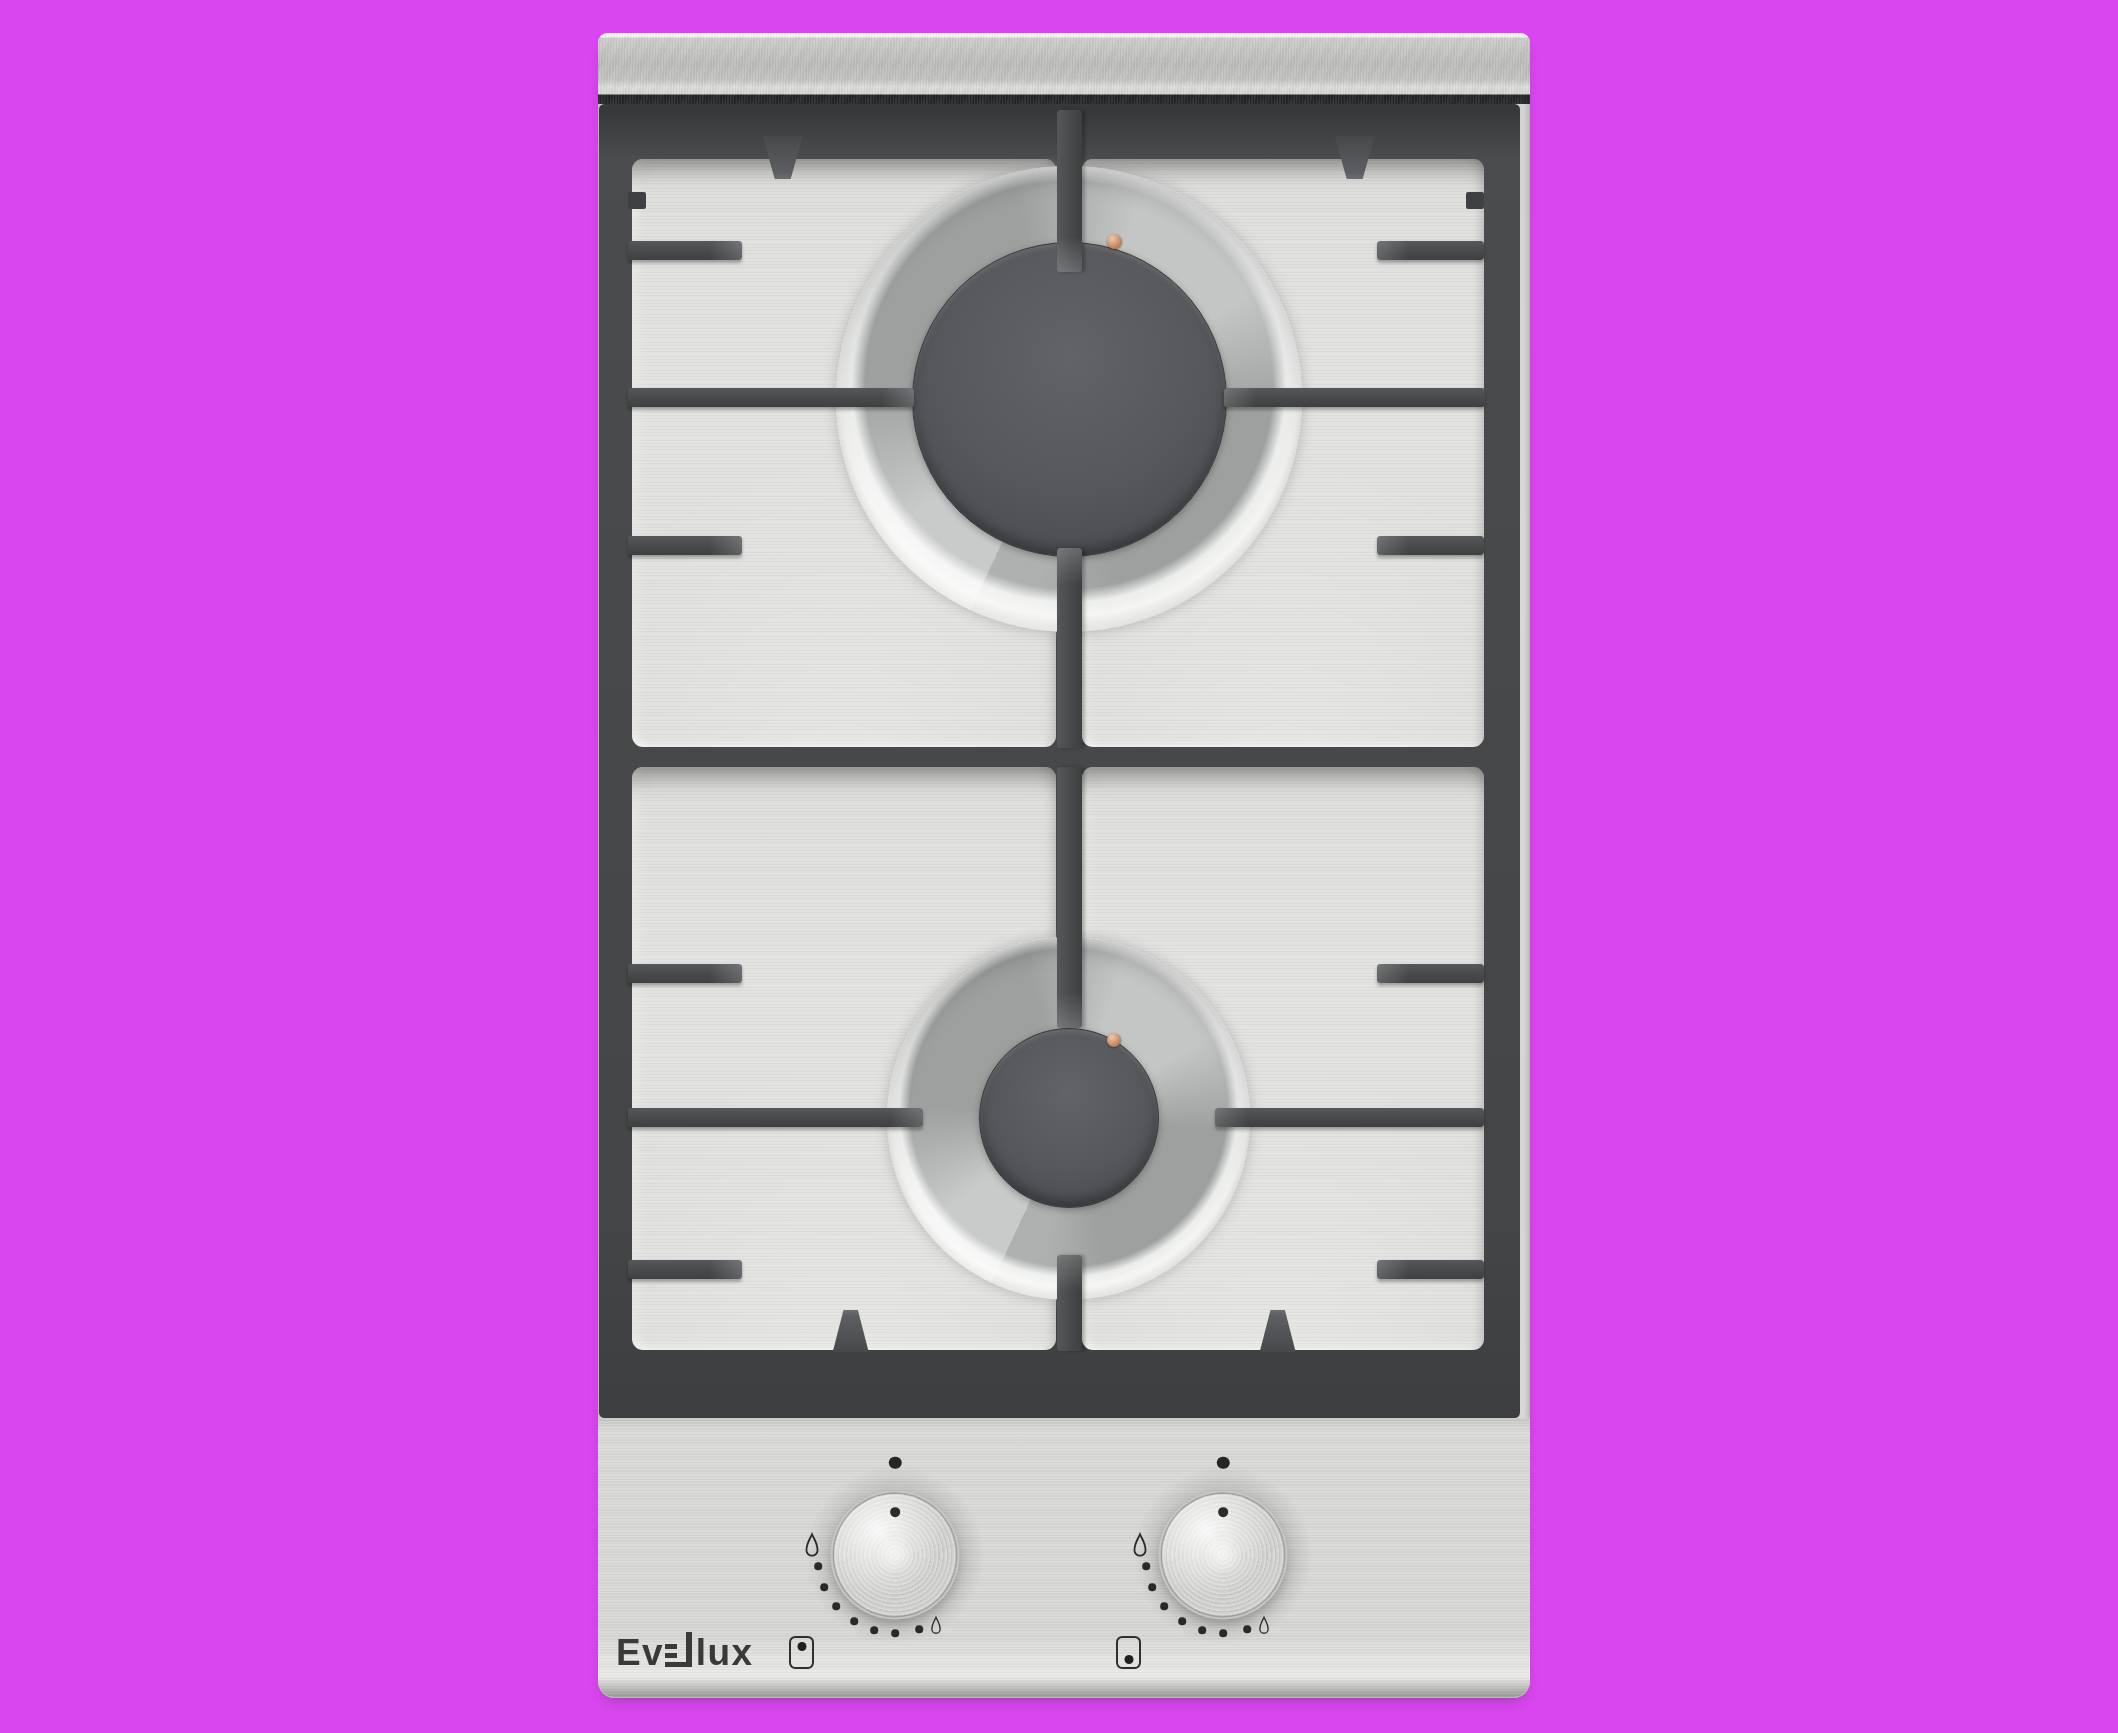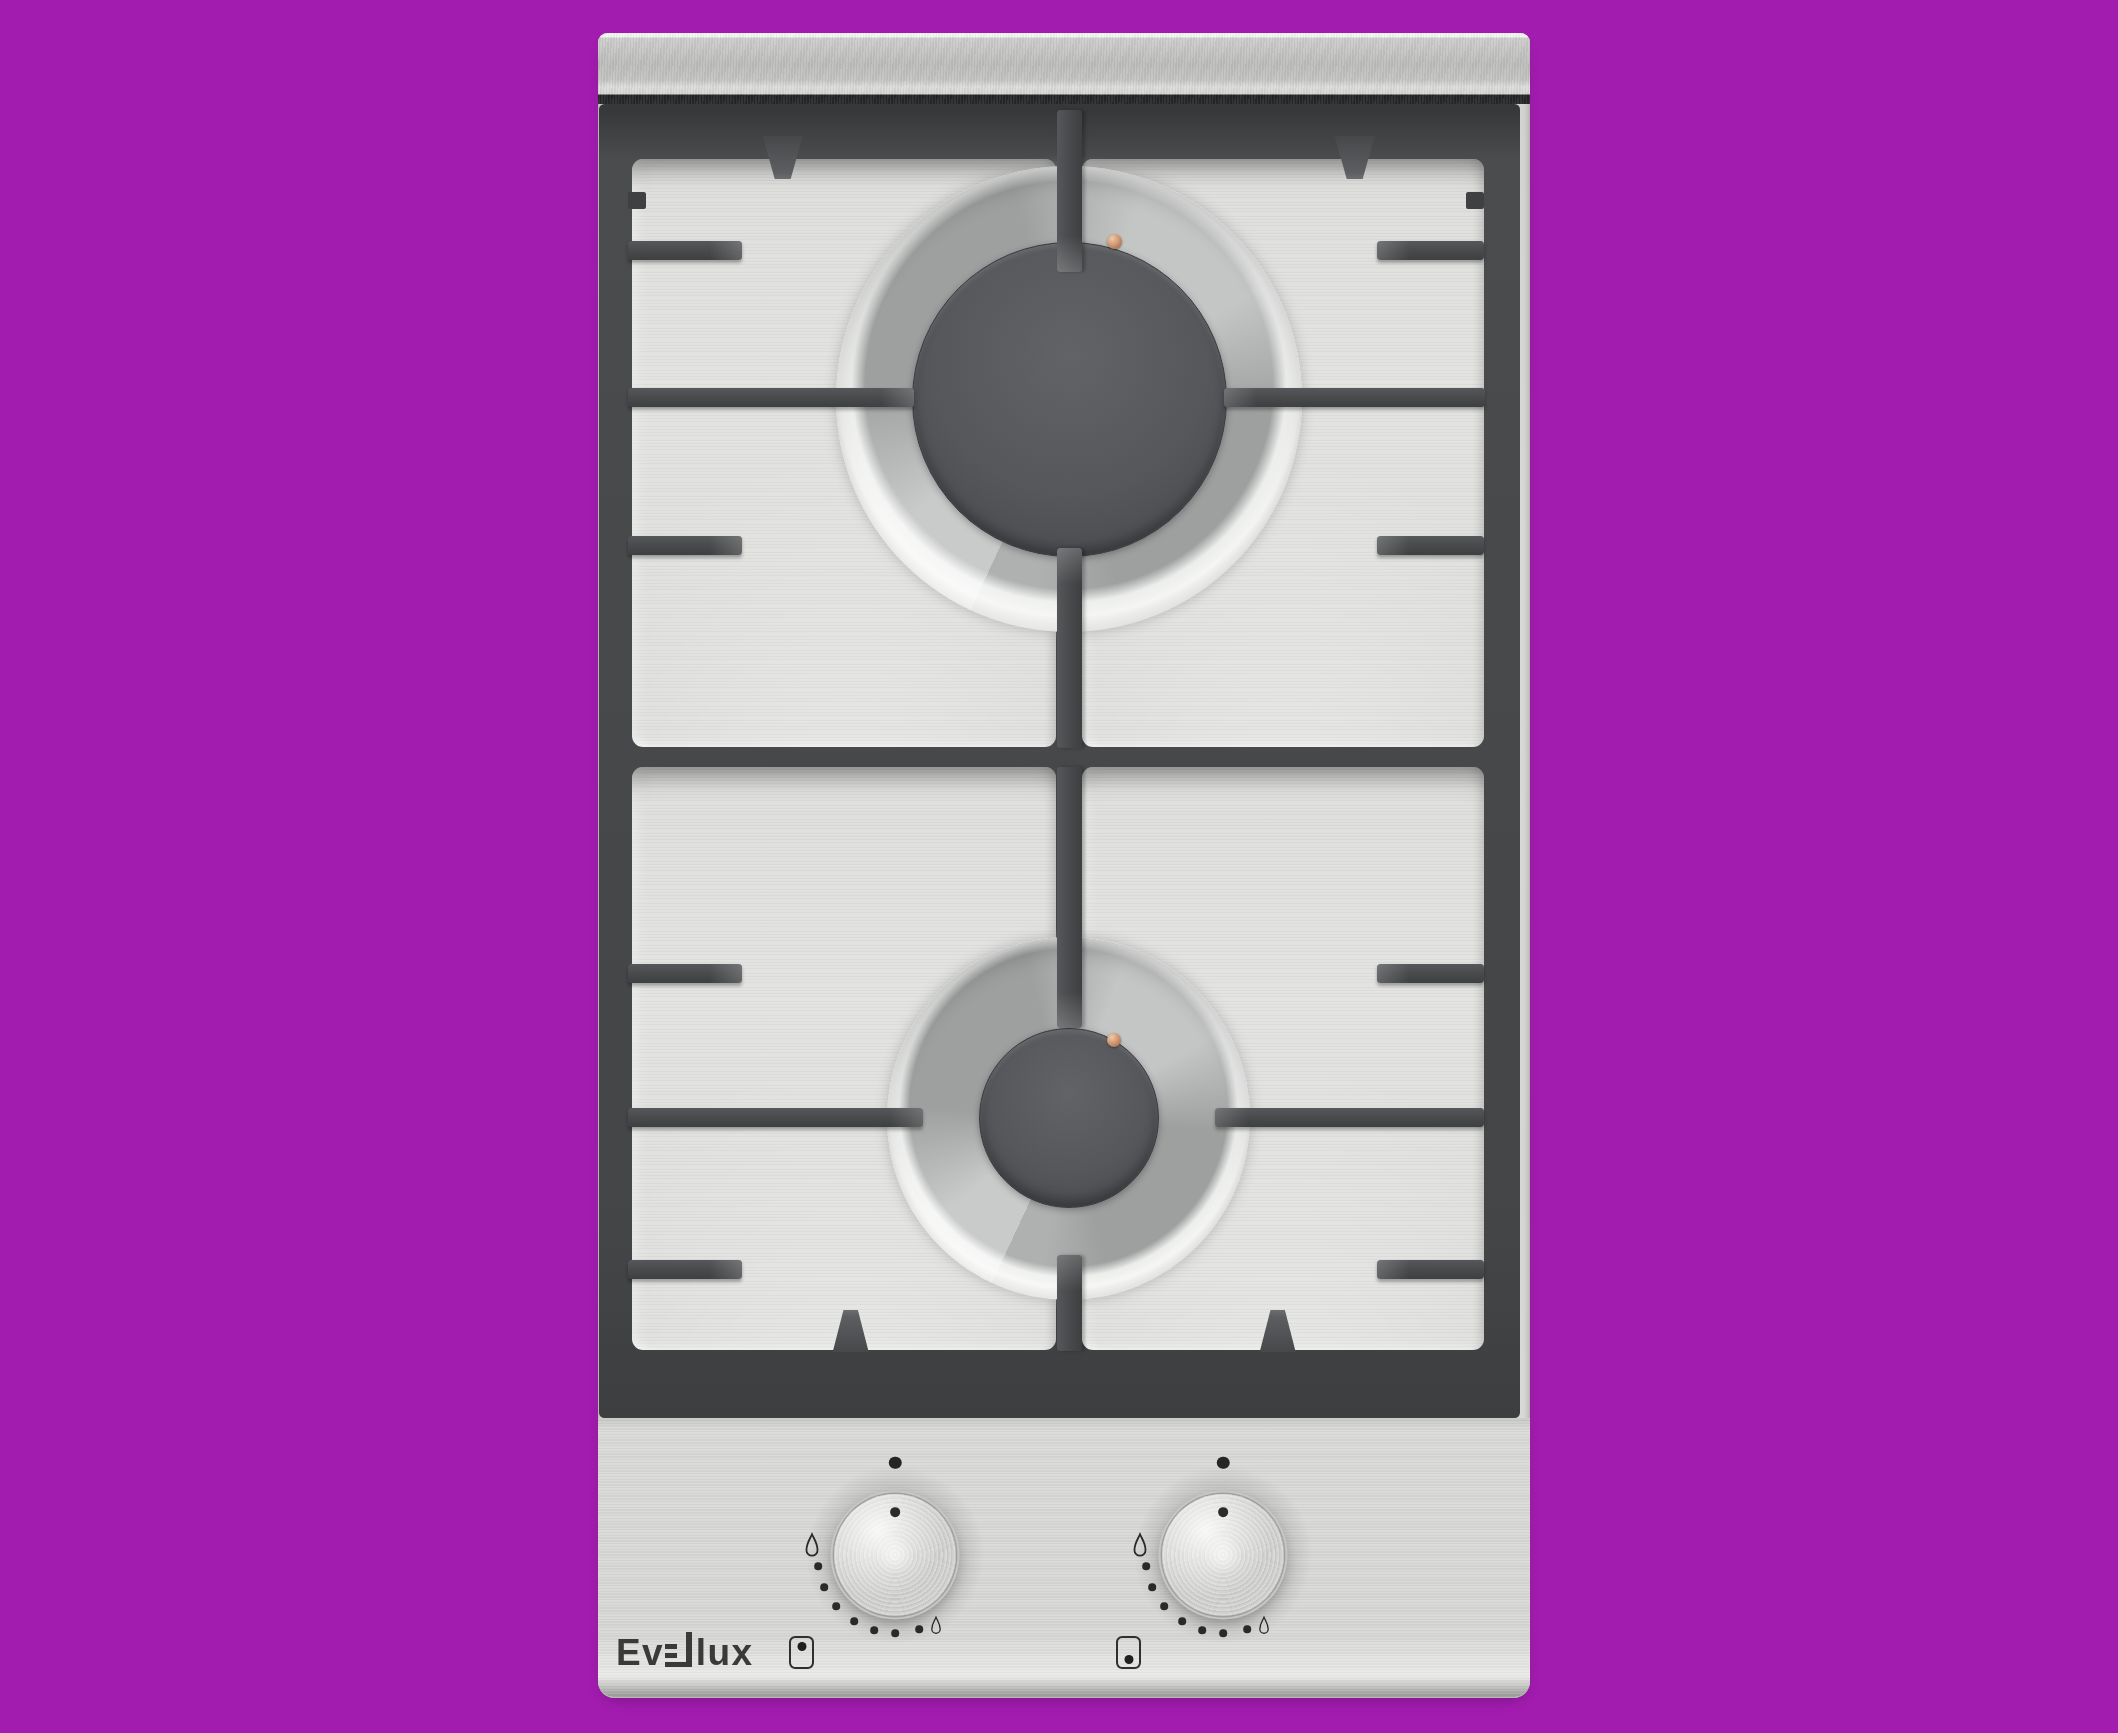--- a/index.html
+++ b/index.html
@@ -1,16 +1,16 @@
 <!DOCTYPE html>
 <html style="font-size:11px"><head>
 <meta charset="utf-8">
 <style>
   html,body{margin:0;padding:0;background:#ffffff;font-family:"Liberation Sans",sans-serif;}
-  .stage{position:relative;width:2119px;height:1733px;background:#a21caf;overflow:hidden;}
+  .stage{position:relative;width:2119px;height:1733px;background:#d946ef;overflow:hidden;}
 
   
   .hob{
     position:absolute;left:598px;top:33px;width:932px;height:1665px;
     border-radius:9.7px 9.7px 16.6px 16.6px;
     background:linear-gradient(180deg,#d2d2d0,#d8d8d6 30%,#d6d6d4 70%,#dcdcda);
     box-shadow:inset 0 0 0 0.7px #b2b2b0, inset -2.8px 0 4.2px rgba(0,0,0,.14),
                inset 2.8px 0 4.2px rgba(0,0,0,.08), 0 7px 15.3px -7px rgba(0,0,0,.30);
   }
   .back-strip{

